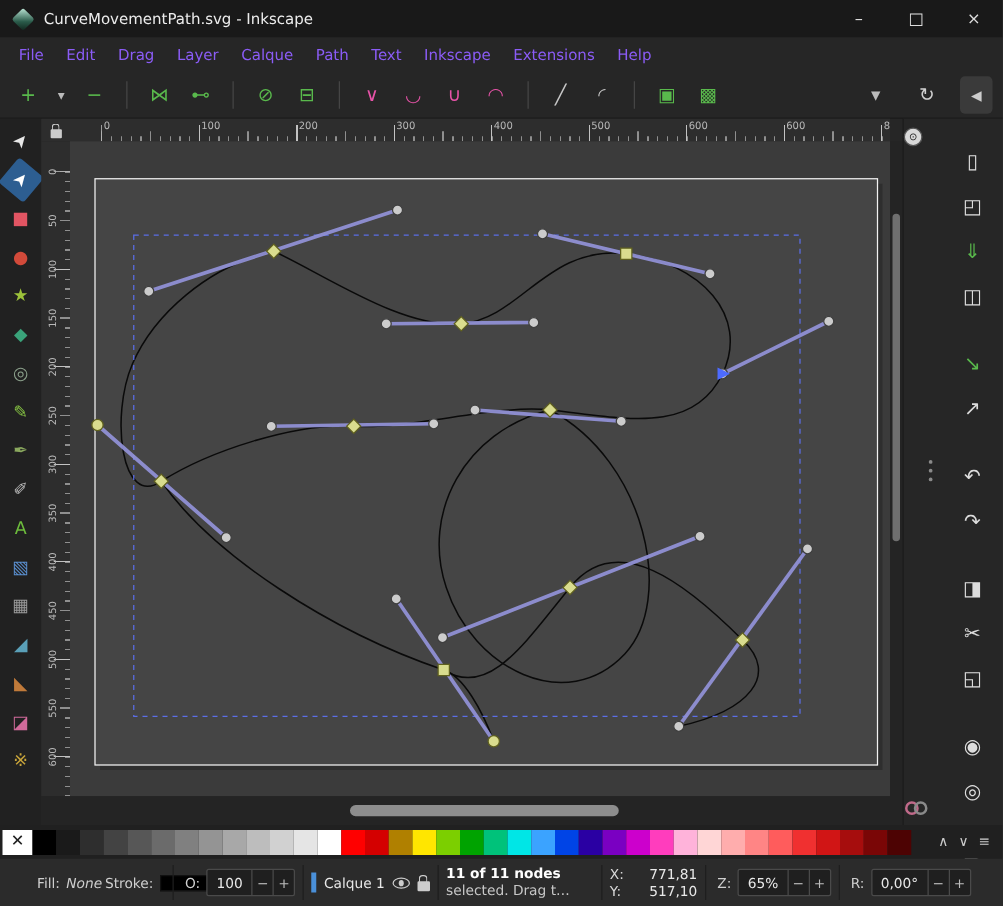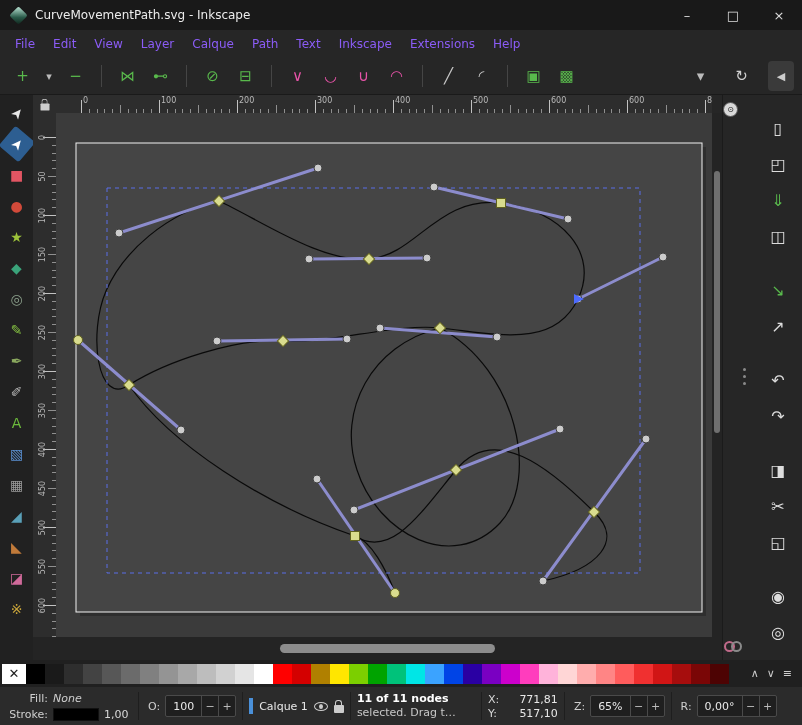--- a/index.html
+++ b/index.html
@@ -99,21 +99,21 @@
   .swatch-none { width:24px; height:20px; background:#ffffff; color:#222222; margin-left:2px;
                  display:flex; align-items:center; justify-content:center; font-size:13px; flex:none; }
   .swatch { width:19px; height:20px; flex:none; }
   .palette-controls { margin-left:auto; display:flex; align-items:center; gap:8px;
                       padding-right:10px; color:#cccccc; font-size:11px; }
 
   
   .statusbar { position:absolute; top:687px; left:0; width:802px; height:38px; background:#2b2b2b;
                display:flex; align-items:center; color:#d8d8d8; font-size:11px; }
   .sb-sep { width:1px; height:28px; background:#1e1e1e; margin:0 6px; flex:none; }
-  .fs-block { padding-left:8px; display:flex; flex-direction:column; gap:1px; width:132px; flex:none; }
+  .fs-block { padding-left:8px; display:flex; flex-direction:row; gap:1px; width:132px; flex:none; }
   .fs-row { display:flex; align-items:center; gap:5px; height:15px; }
   .fs-lab { width:40px; text-align:right; color:#cfcfcf; }
   .fs-none { font-style:italic; color:#cfcfcf; }
   .stroke-swatch { width:46px; height:13px; background:#000000; border:1px solid #111; }
   .spin { display:flex; align-items:stretch; border:1px solid #4a4a4a; background:#1f1f1f;
           border-radius:2px; height:22px; }
   .spin .val { display:flex; align-items:center; padding:0 7px; color:#e8e8e8; }
   .spin .stp { width:17px; display:flex; align-items:center; justify-content:center;
                border-left:1px solid #4a4a4a; color:#bbbbbb; }
   .sb-lab { margin:0 5px 0 3px; color:#cfcfcf; }
@@ -143,21 +143,21 @@
   <span class="win-controls">
       <span class="win-btn">–</span>
       <span class="win-btn">□</span>
       <span class="win-btn">×</span>
     </span>
 </header>
 
 <nav class="menubar">
     <span class="menu-item">File</span>
     <span class="menu-item">Edit</span>
-    <span class="menu-item">View</span>
+    <span class="menu-item">Drag</span>
     <span class="menu-item">Layer</span>
     <span class="menu-item">Calque</span>
     <span class="menu-item">Path</span>
     <span class="menu-item">Text</span>
     <span class="menu-item">Inkscape</span>
     <span class="menu-item">Extensions</span>
     <span class="menu-item">Help</span>
   </nav>
 
 <div class="toolbar">

